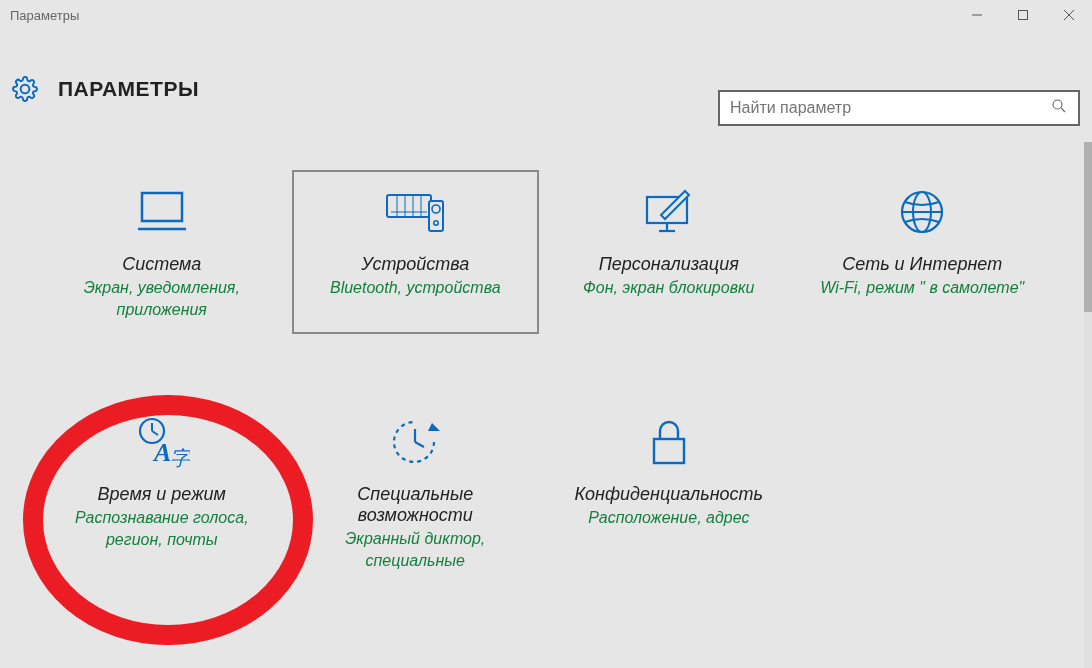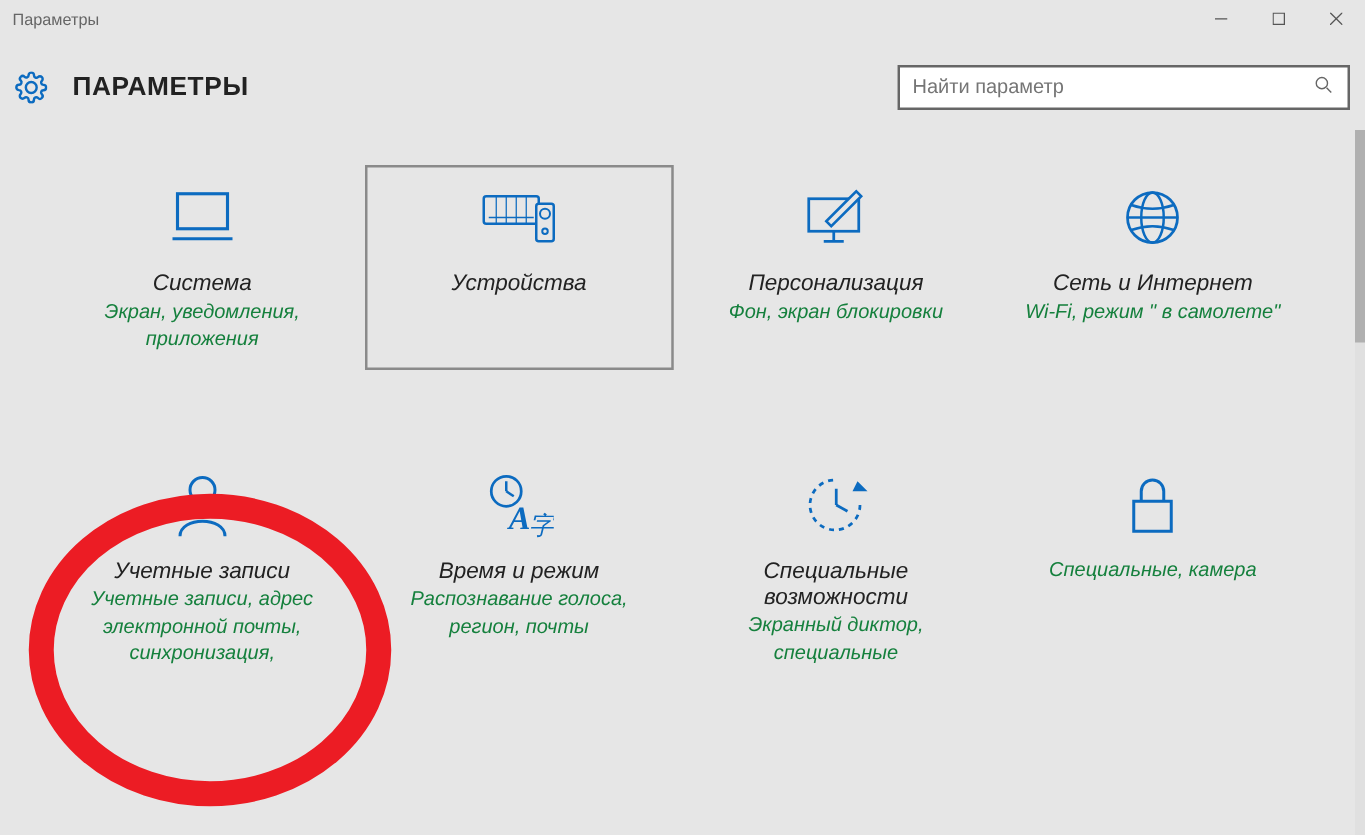--- a/index.html
+++ b/index.html
@@ -40,20 +40,21 @@
     font-weight: 600;
     letter-spacing: 0.5px;
   }
   .header .spacer { flex: 1; }
   .search {
     width: 362px; height: 36px;
     border: 2px solid #666;
     background: #fff;
     display: flex; align-items:center;
     padding: 0 10px;
+    margin-top: 38px;
   }
   .search input {
     flex: 1; border: none; outline: none;
     font-size: 16px; background: transparent;
   }
   .content-area {
     position: relative;
     width: 100%;
     height: calc(668px - 30px - 74px);
   }
@@ -156,20 +157,21 @@
           <line x1="14" y1="8" x2="14" y2="30" stroke="#0c6bc0" stroke-width="1"></line>
           <line x1="22" y1="8" x2="22" y2="30" stroke="#0c6bc0" stroke-width="1"></line>
           <line x1="30" y1="8" x2="30" y2="30" stroke="#0c6bc0" stroke-width="1"></line>
           <line x1="38" y1="8" x2="38" y2="30" stroke="#0c6bc0" stroke-width="1"></line>
           <rect x="46" y="14" width="14" height="30" rx="2" fill="#e6e6e6" stroke="#0c6bc0" stroke-width="2"></rect>
           <circle cx="53" cy="22" r="4" fill="none" stroke="#0c6bc0" stroke-width="1.6"></circle>
           <circle cx="53" cy="36" r="2.2" fill="none" stroke="#0c6bc0" stroke-width="1.6"></circle>
         </svg>
       </div>
       <div class="title">Устройства</div>
+      <div class="sub">Bluetooth, устройства</div>
     </div>
 
     <div class="tile">
       <div class="ico">
         <svg width="60" height="50" viewBox="0 0 60 50">
           <rect x="8" y="10" width="40" height="26" fill="none" stroke="#0c6bc0" stroke-width="2.2"></rect>
           <line x1="20" y1="44" x2="36" y2="44" stroke="#0c6bc0" stroke-width="2.2"></line>
           <line x1="28" y1="36" x2="28" y2="44" stroke="#0c6bc0" stroke-width="2.2"></line>
           <path d="M22 28 L40 10 L46 4 L50 8 L44 14 L26 32 Z" fill="#e6e6e6" stroke="#0c6bc0" stroke-width="2"></path>
         </svg>
@@ -185,30 +187,20 @@
           <ellipse cx="26" cy="26" rx="9" ry="20" fill="none" stroke="#0c6bc0" stroke-width="2"></ellipse>
           <line x1="6" y1="26" x2="46" y2="26" stroke="#0c6bc0" stroke-width="2"></line>
           <path d="M9 16 Q26 22 43 16" fill="none" stroke="#0c6bc0" stroke-width="2"></path>
           <path d="M9 36 Q26 30 43 36" fill="none" stroke="#0c6bc0" stroke-width="2"></path>
         </svg>
       </div>
       <div class="title">Сеть и Интернет</div>
       <div class="sub">Wi-Fi, режим " в самолете"</div>
     </div>
 
-    <div class="tile">
-      <div class="ico">
-        <svg width="48" height="54" viewBox="0 0 48 54">
-          <circle cx="24" cy="15" r="10" fill="none" stroke="#0c6bc0" stroke-width="2.4"></circle>
-          <path d="M6 52 C6 36 42 36 42 52" fill="none" stroke="#0c6bc0" stroke-width="2.4"></path>
-        </svg>
-      </div>
-      <div class="title">Учетные записи</div>
-      <div class="sub">Учетные записи, адрес электронной почты, синхронизация,</div>
-    </div>
 
     <div class="tile">
       <div class="ico">
         <svg width="56" height="54" viewBox="0 0 56 54">
           <circle cx="18" cy="16" r="12" fill="none" stroke="#0c6bc0" stroke-width="2.2"></circle>
           <line x1="18" y1="16" x2="18" y2="8" stroke="#0c6bc0" stroke-width="2"></line>
           <line x1="18" y1="16" x2="24" y2="20" stroke="#0c6bc0" stroke-width="2"></line>
           <text x="20" y="46" font-size="26" font-weight="600" fill="#0c6bc0" font-family="Segoe UI">A</text>
           <text x="36" y="50" font-size="20" fill="#0c6bc0" font-family="Segoe UI">字</text>
         </svg>
@@ -230,21 +222,22 @@
       <div class="sub">Экранный диктор, специальные</div>
     </div>
 
     <div class="tile">
       <div class="ico">
         <svg width="46" height="54" viewBox="0 0 46 54">
           <rect x="8" y="24" width="30" height="24" fill="none" stroke="#0c6bc0" stroke-width="2.4"></rect>
           <path d="M14 24 V16 a9 9 0 0 1 18 0 V24" fill="none" stroke="#0c6bc0" stroke-width="2.4"></path>
         </svg>
       </div>
-      <div class="sub">Специальные, камера</div>
+      <div class="title">Конфиденциальность</div>
+      <div class="sub">Расположение, адрес</div>
     </div>
 
   </div>
 
   <div class="scrollbar">
     <div class="thumb"></div>
   </div>
 </div>
 
 <svg class="red-circle" width="300" height="260" viewBox="0 0 300 260">

